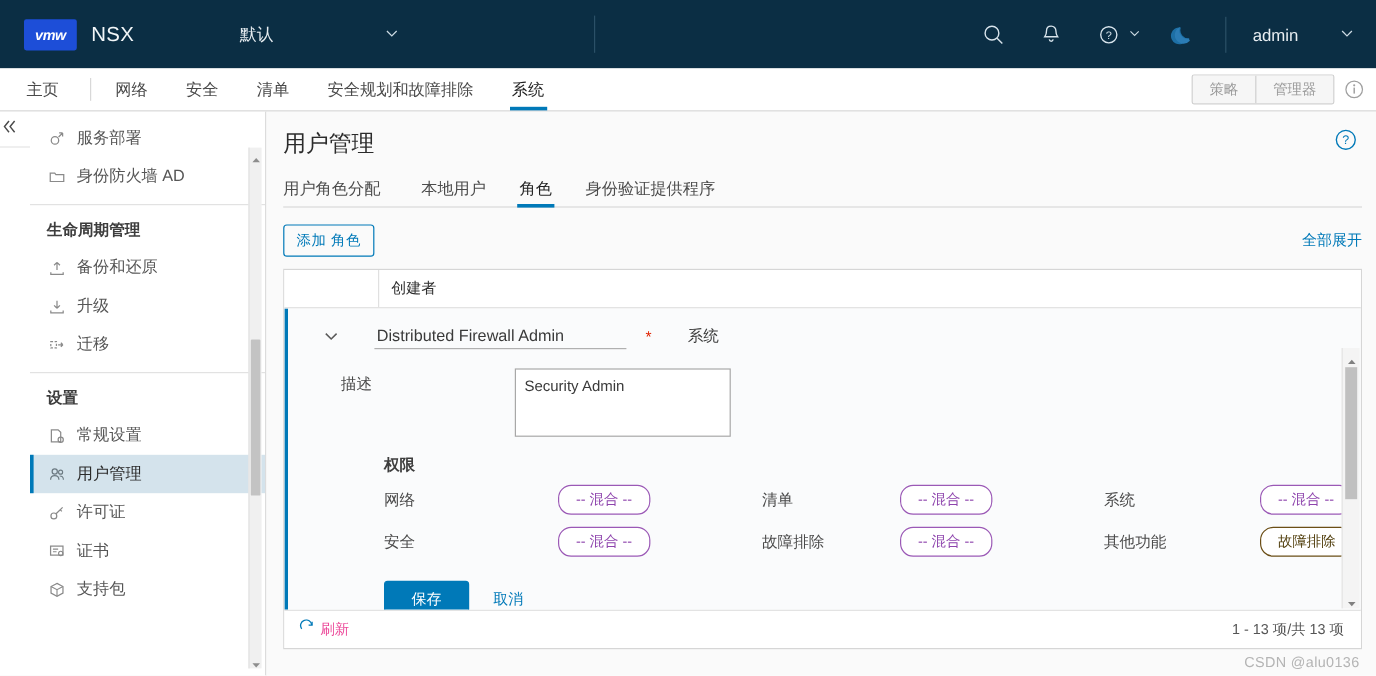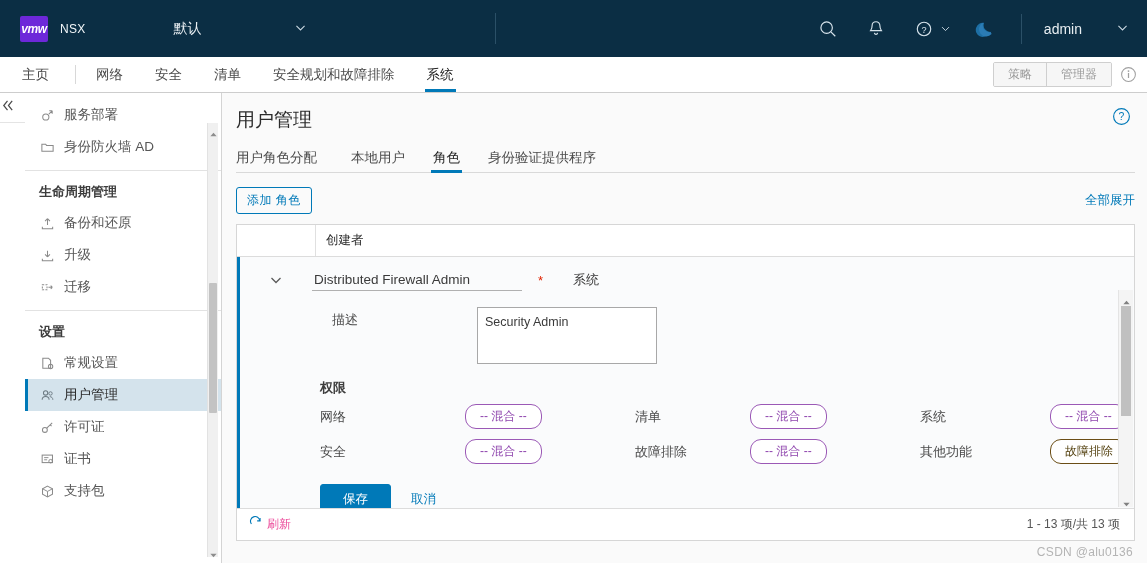--- a/index.html
+++ b/index.html
@@ -16,26 +16,26 @@
   
   .header {
     height: 57px; flex: 0 0 57px;
     background: #0b2e44;
     display: flex; align-items: center;
     color: #e6eef3;
     position: relative;
   }
   .hdr-logo-wrap { display: flex; align-items: center; padding-left: 20px; }
   .vmw-badge {
-    width: 28px; height: 26px; background: #6d28d9; color: #fff;
+    width: 44px; height: 26px; background: #1d4ed8; color: #fff;
     font-size: 12px; font-weight: bold; letter-spacing: -0.4px;
     display: flex; align-items: center; justify-content: center;
     border-radius: 2px; font-style: italic;
   }
-  .product-name { font-size: 12px; margin-left: 12px; color: #f2f6f8; letter-spacing: .3px; }
+  .product-name { font-size: 17px; margin-left: 12px; color: #f2f6f8; letter-spacing: .3px; }
   .tenant-sel {
     margin-left: 88px; display: flex; align-items: center; gap: 92px;
     font-size: 14px; color: #e8eef2; cursor: pointer; position: relative;
   }
   .tenant-divider { position: absolute; left: 495px; top: 13px; width: 1px; height: 31px; background: #2b5067; }
   .hdr-right { margin-left: auto; display: flex; align-items: center; padding-right: 14px; gap: 22px; }
   .hdr-icon { width: 26px; height: 26px; display: flex; align-items: center; justify-content: center; cursor: pointer; }
   .hdr-icon svg { display: block; }
   .help-grp { display: flex; align-items: center; gap: 3px; cursor: pointer; }
   .hdr-sep { width: 1px; height: 30px; background: #2b5067; }
@@ -158,21 +158,21 @@
   .row-top { display: flex; align-items: center; height: 40px; padding-top: 6px; }
   .chev-cell { width: 72px; flex: 0 0 72px; display: flex; justify-content: center; align-items: center; cursor: pointer; color: #5a5a5a; }
   .name-input {
     width: 210px; border: none; border-bottom: 1px solid #b0b0b0; background: transparent;
     font-size: 13.5px; color: #3a3a3a; padding: 2px 2px 3px 2px; outline: none;
     font-family: inherit;
   }
   .req-star { color: #e02200; font-size: 13px; margin-left: 16px; }
   .creator-val { font-size: 13px; color: #3a3a3a; margin-left: 30px; }
 
-  .desc-row { display: flex; margin-top: 10px; padding-left: 92px; }
+  .desc-row { display: flex; margin-top: 10px; padding-left: 44px; }
   .field-label { font-size: 13px; color: #4a4a4a; width: 145px; flex: 0 0 145px; padding-top: 4px; }
   .desc-box {
     width: 180px; height: 57px; border: 1px solid #a8a8a8; background: #fff;
     font-size: 12.5px; color: #3a3a3a; padding: 6px 7px; resize: none; outline: none;
     font-family: inherit; line-height: 1.3;
   }
 
   .perm-title { font-size: 13px; font-weight: bold; color: #3d3d3d; padding-left: 80px; margin-top: 15px; }
   .perm-grid {
     display: grid; grid-template-columns: 145px 170px 115px 170px 130px 120px;

